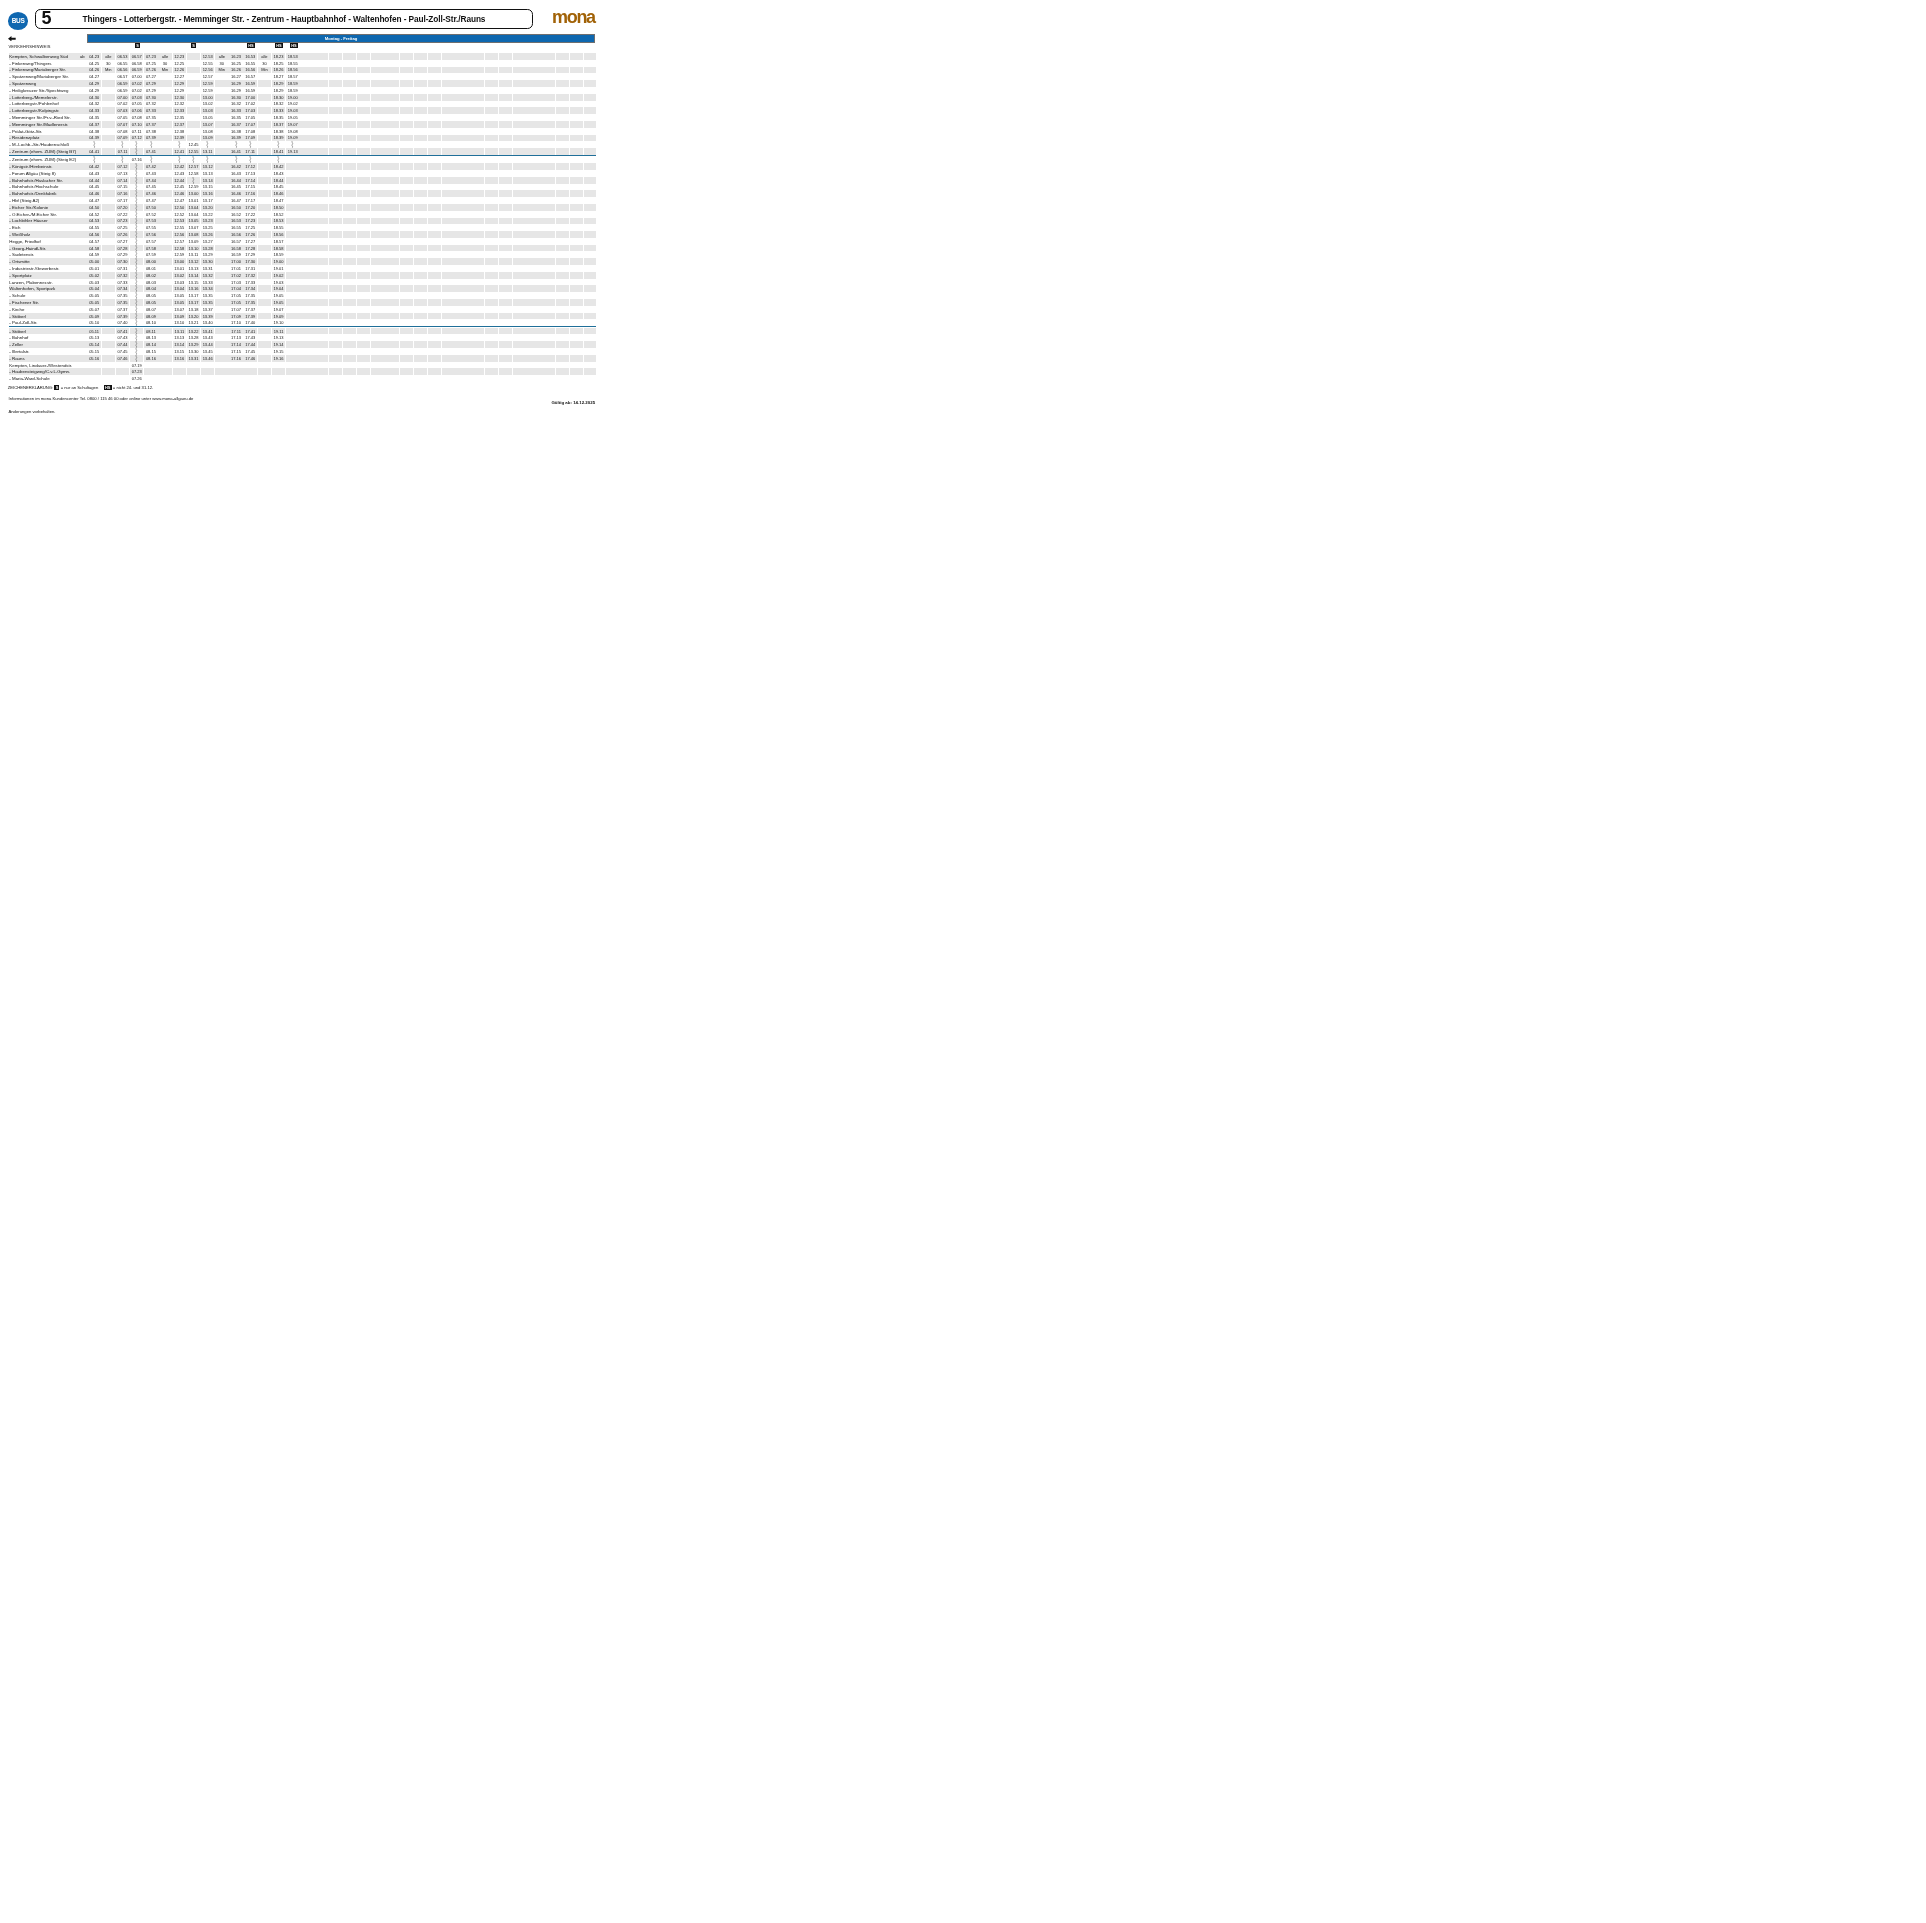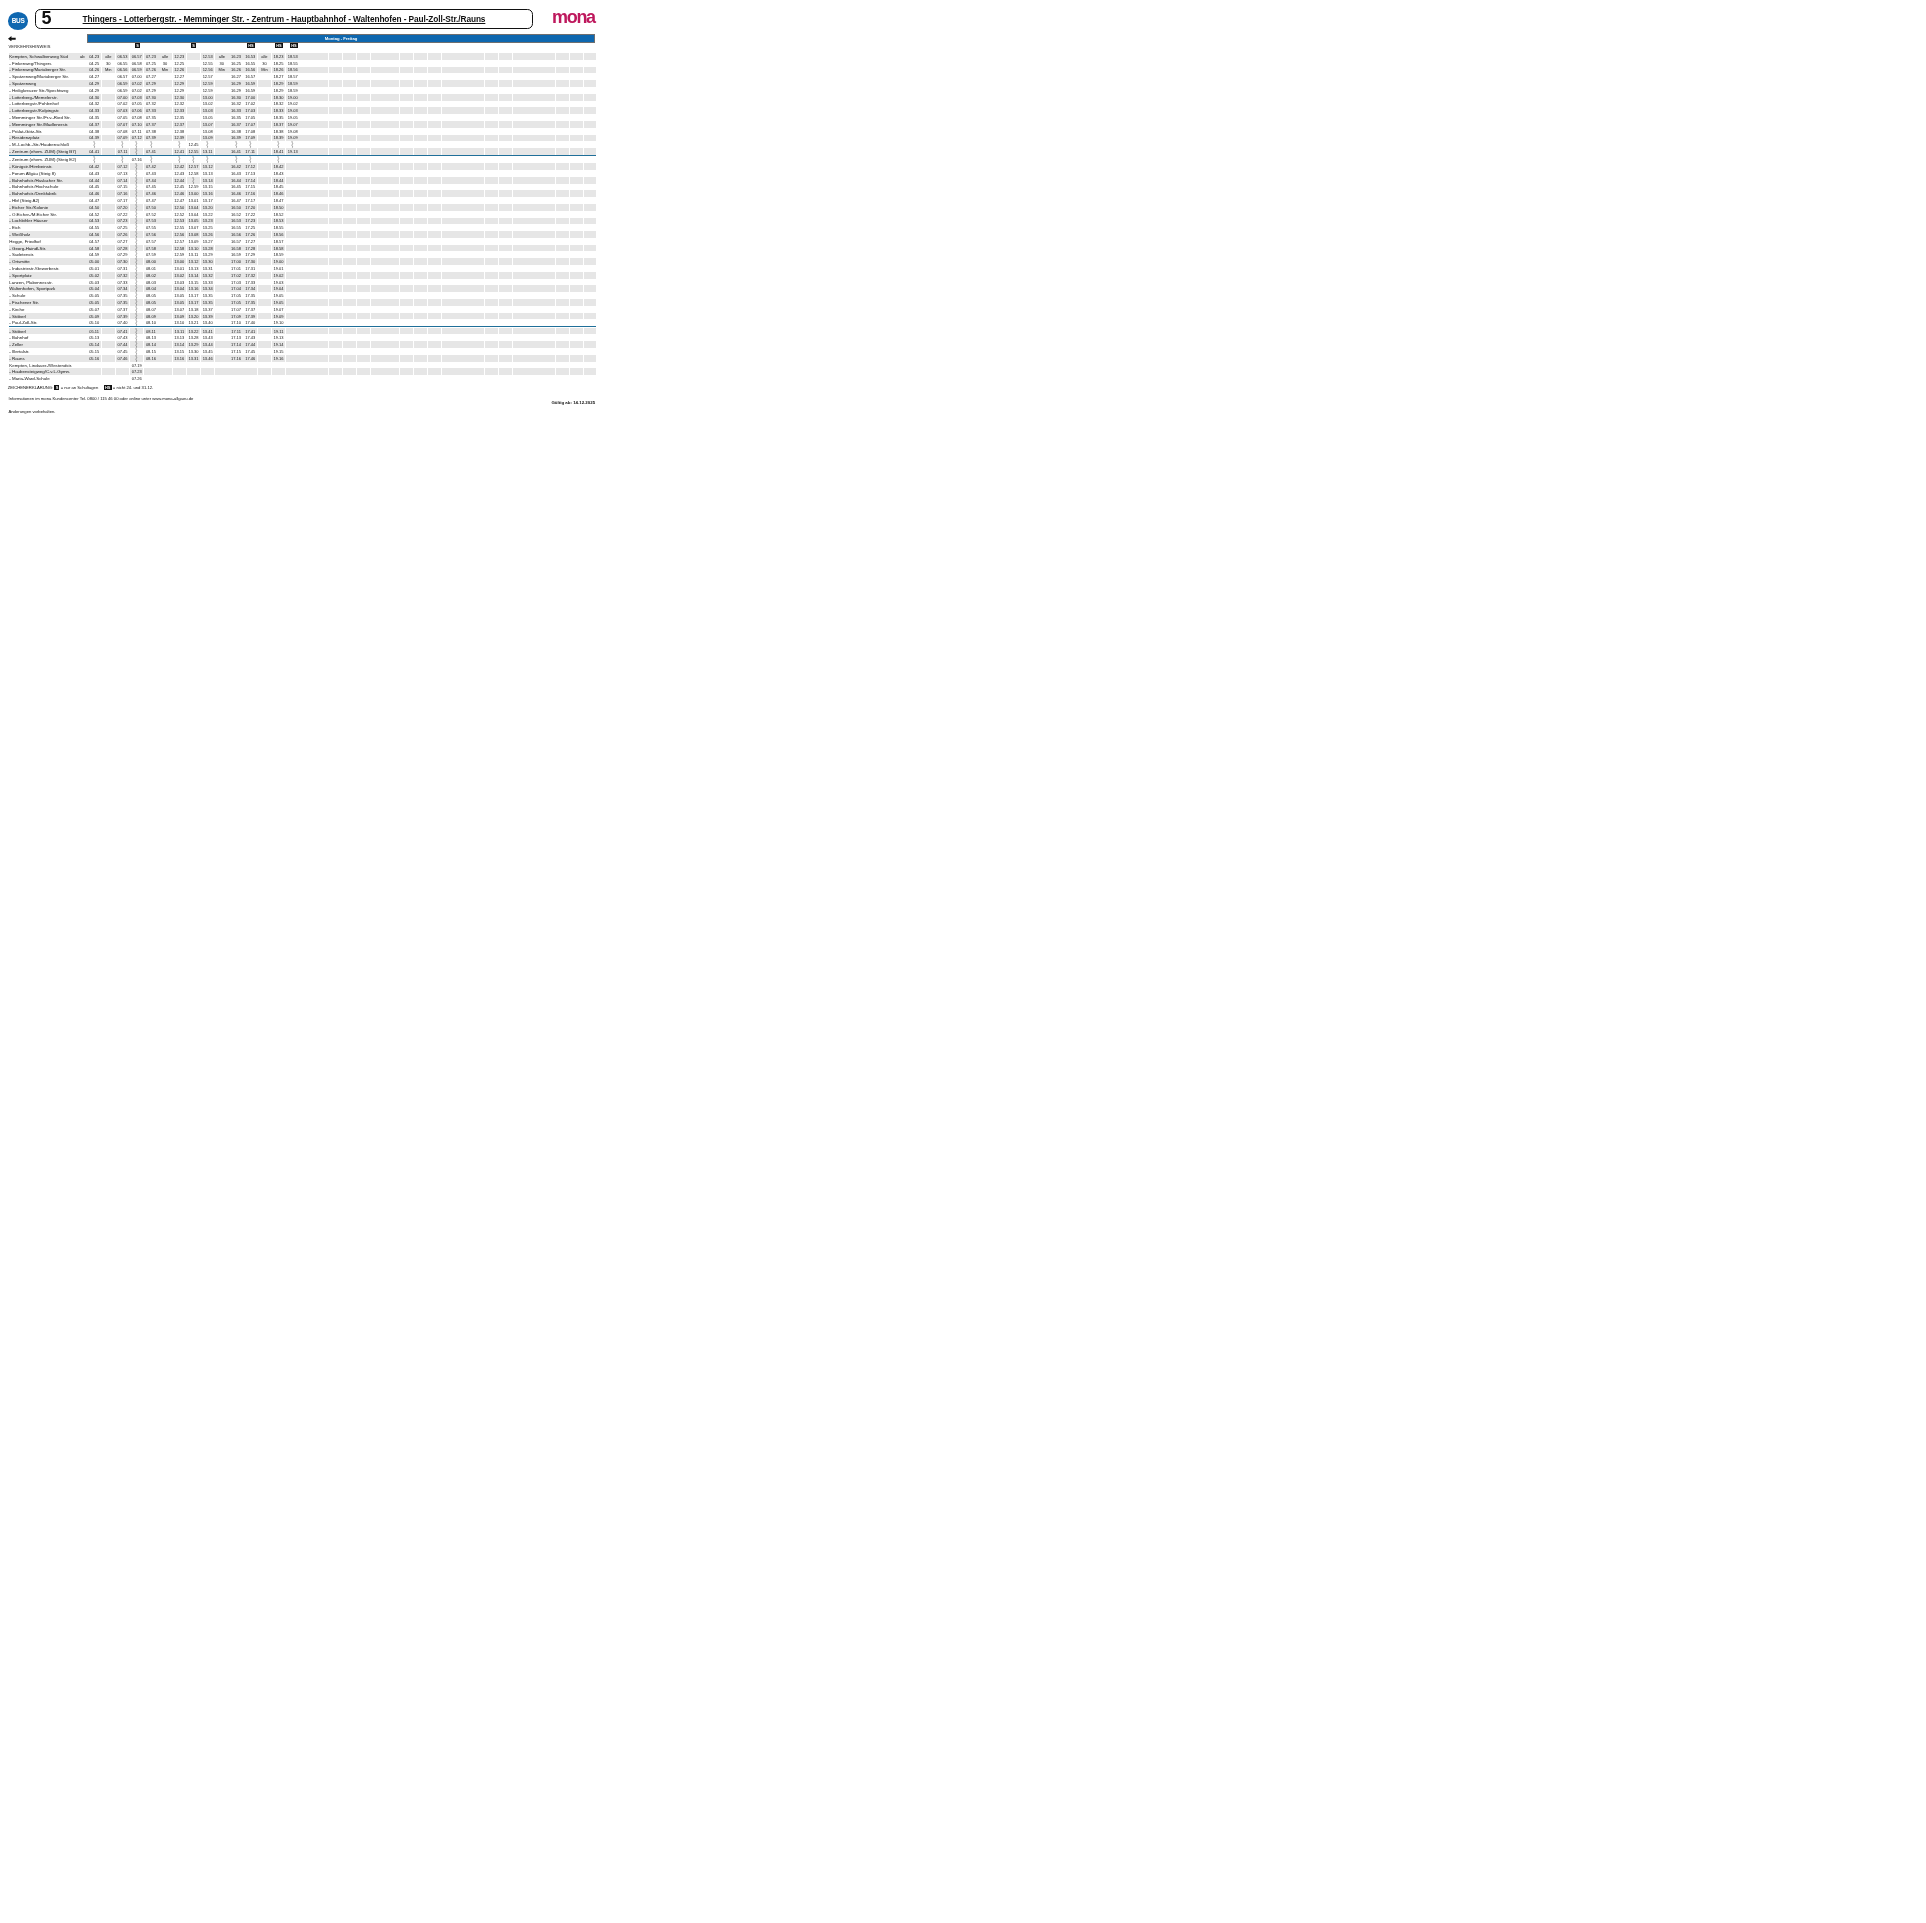--- a/index.html
+++ b/index.html
@@ -6,22 +6,22 @@
   #page{position:relative;width:604px;height:427px;background:#fff;overflow:hidden;
         font-family:"Liberation Sans","DejaVu Sans",sans-serif;color:#111;}
   
   .bus-badge{position:absolute;left:8px;top:11.6px;width:20.4px;height:18px;border-radius:50%;
              background:#0f67b0;display:flex;align-items:center;justify-content:center;
              color:#fff;font-weight:bold;font-size:6.5px;letter-spacing:-0.2px;}
   .route-box{position:absolute;left:35px;top:9.2px;width:498px;height:20px;border:1.2px solid #111;
              border-radius:5.4px;box-sizing:border-box;background:#fff;}
   .line-no{position:absolute;left:5.4px;top:-2.3px;font-size:18px;font-weight:bold;letter-spacing:-0.4px;}
   .route-title{position:absolute;inset:0;display:flex;align-items:center;justify-content:center;
-               font-size:8.3px;font-weight:bold;letter-spacing:-0.1px;white-space:nowrap;text-decoration:underline;}
-  .mona{position:absolute;right:9.2px;top:8px;font-size:18px;font-weight:bold;color:#be185d;
+               font-size:8.3px;font-weight:bold;letter-spacing:-0.1px;white-space:nowrap;}
+  .mona{position:absolute;right:9.2px;top:8px;font-size:18px;font-weight:bold;color:#a16207;
         letter-spacing:-1.3px;line-height:1;}
   .dir-arrow{position:absolute;left:8px;top:36px;}
   .day-bar{position:absolute;left:87px;top:34px;width:508px;height:8.9px;background:#0d67af;
            border:0.6px solid #6f6f6f;border-bottom:1.2px solid #6f6f6f;box-sizing:border-box;
            display:flex;align-items:center;justify-content:center;}
   .day-bar span{color:#fff;font-size:4.2px;font-weight:bold;}
   .hinweis{position:absolute;left:8.5px;top:44px;font-size:4px;letter-spacing:0.2px;}
   .mark{position:absolute;top:43px;height:5.4px;background:#111;color:#fff;font-size:3.9px;
         font-weight:bold;display:flex;align-items:center;justify-content:center;}
   

